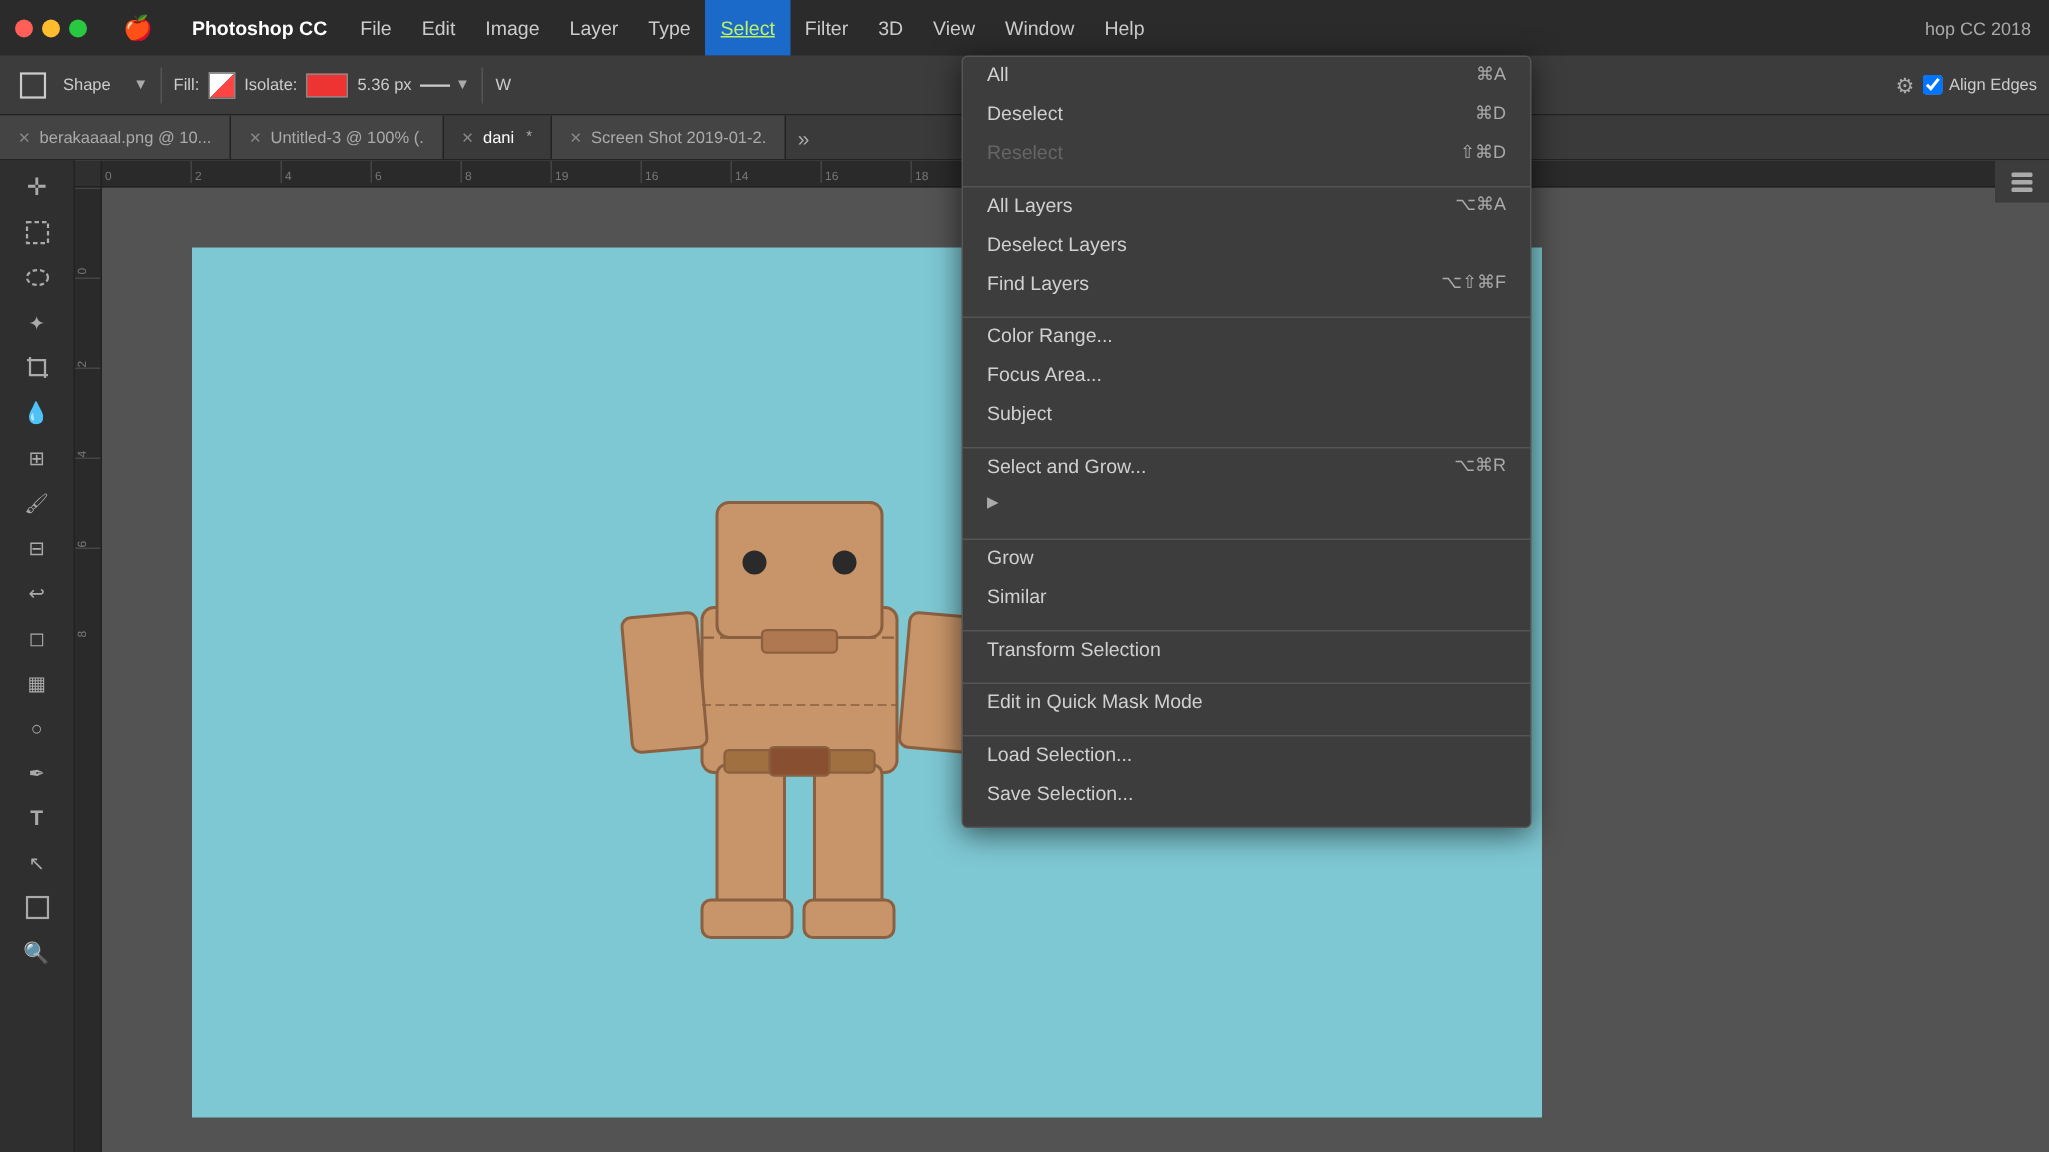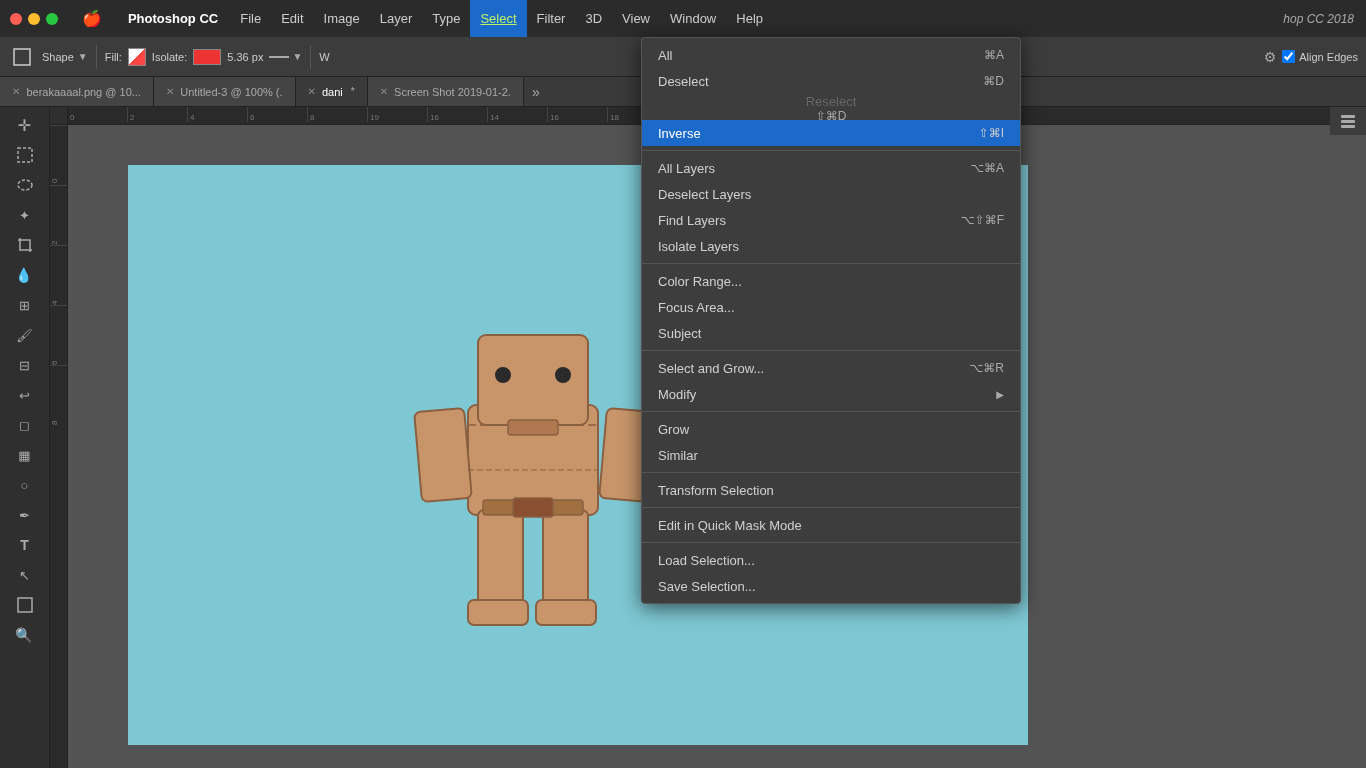--- a/index.html
+++ b/index.html
@@ -47,21 +47,20 @@
       background: #1b6ac9;
       color: #bef264;
       text-decoration: underline;
     }
     .menubar-right {
       margin-left: auto;
       display: flex;
       align-items: flex-start;
       padding-right: 12px;
       gap: 8px;
-      font-style: italic;
     }
     .ps-version {
       font-size: 12px;
       color: #aaa;
     }
 
     
     .traffic-lights {
       display: flex;
       align-items: center;
@@ -212,30 +211,29 @@
       box-shadow: 0 4px 20px rgba(0,0,0,0.6);
       padding: 4px 0;
       font-size: 13px;
       color: #d0d0d0;
     }
 
     .dm-item {
       height: 26px;
       padding: 0 16px;
       display: flex;
-      align-items: center;
       justify-content: space-between;
       cursor: pointer;
       white-space: nowrap;
     }
     .dm-item.highlighted {
       background: #1b6ac9;
       color: #fff;
     }
-    .dm-item.disabled { color: #666; cursor: default; flex-direction: column; }
+    .dm-item.disabled { color: #666; cursor: default; }
     .dm-item .shortcut {
       color: #aaa;
       font-size: 12px;
     }
     .dm-item.highlighted .shortcut { color: #ccc; }
     .dm-separator {
       height: 1px;
       background: #555;
       margin: 4px 0;
     }
@@ -272,21 +270,21 @@
   </div>
 </div>
 
 <div class="toolbar">
 
   <div style="width:28px;height:28px;display:flex;align-items:center;justify-content:center;color:#ccc;font-size:18px;">
     <svg width="18" height="18" viewBox="0 0 18 18">
       <rect x="1" y="1" width="16" height="16" fill="none" stroke="#ccc" stroke-width="1.5"></rect>
     </svg>
   </div>
-  <div style="display:flex;align-items:center;gap:4px;">
+  <div style="display:flex;align-items:center;gap:15px;">
     <span style="font-size:11px;color:#ccc;">Shape</span>
     <span style="color:#aaa;font-size:10px;">▼</span>
   </div>
   <div class="sep"></div>
 
   <span style="font-size:11px;color:#ccc;">Fill:</span>
   <div class="fill-swatch">
     <div class="fill-swatch-inner"></div>
   </div>
 
@@ -459,44 +457,37 @@
     <div class="dm-item">
       <span class="dm-item-label">Deselect</span>
       <span class="shortcut">⌘D</span>
     </div>
 
     <div class="dm-item disabled">
       <span class="dm-item-label">Reselect</span>
       <span class="shortcut">⇧⌘D</span>
     </div>
 
-    <div class="dm-item highlighted">
-      <span class="dm-item-label">Inverse</span>
-      <span class="shortcut">⇧⌘I</span>
-    </div>
     <div class="dm-separator"></div>
 
     <div class="dm-item">
       <span class="dm-item-label">All Layers</span>
       <span class="shortcut">⌥⌘A</span>
     </div>
 
     <div class="dm-item">
       <span class="dm-item-label">Deselect Layers</span>
       <span class="shortcut"></span>
     </div>
 
     <div class="dm-item">
       <span class="dm-item-label">Find Layers</span>
       <span class="shortcut">⌥⇧⌘F</span>
     </div>
 
-    <div class="dm-item">
-      <span class="dm-item-label">Isolate Layers</span>
-    </div>
     <div class="dm-separator"></div>
 
     <div class="dm-item">
       <span class="dm-item-label">Color Range...</span>
     </div>
 
     <div class="dm-item">
       <span class="dm-item-label">Focus Area...</span>
     </div>
 
@@ -504,21 +495,20 @@
       <span class="dm-item-label">Subject</span>
     </div>
     <div class="dm-separator"></div>
 
     <div class="dm-item">
       <span class="dm-item-label">Select and Grow...</span>
       <span class="shortcut">⌥⌘R</span>
     </div>
 
     <div class="dm-item">
-      <span class="dm-item-label">Modify</span>
       <span class="arrow">▶</span>
     </div>
     <div class="dm-separator"></div>
 
     <div class="dm-item">
       <span class="dm-item-label">Grow</span>
     </div>
 
     <div class="dm-item">
       <span class="dm-item-label">Similar</span>

